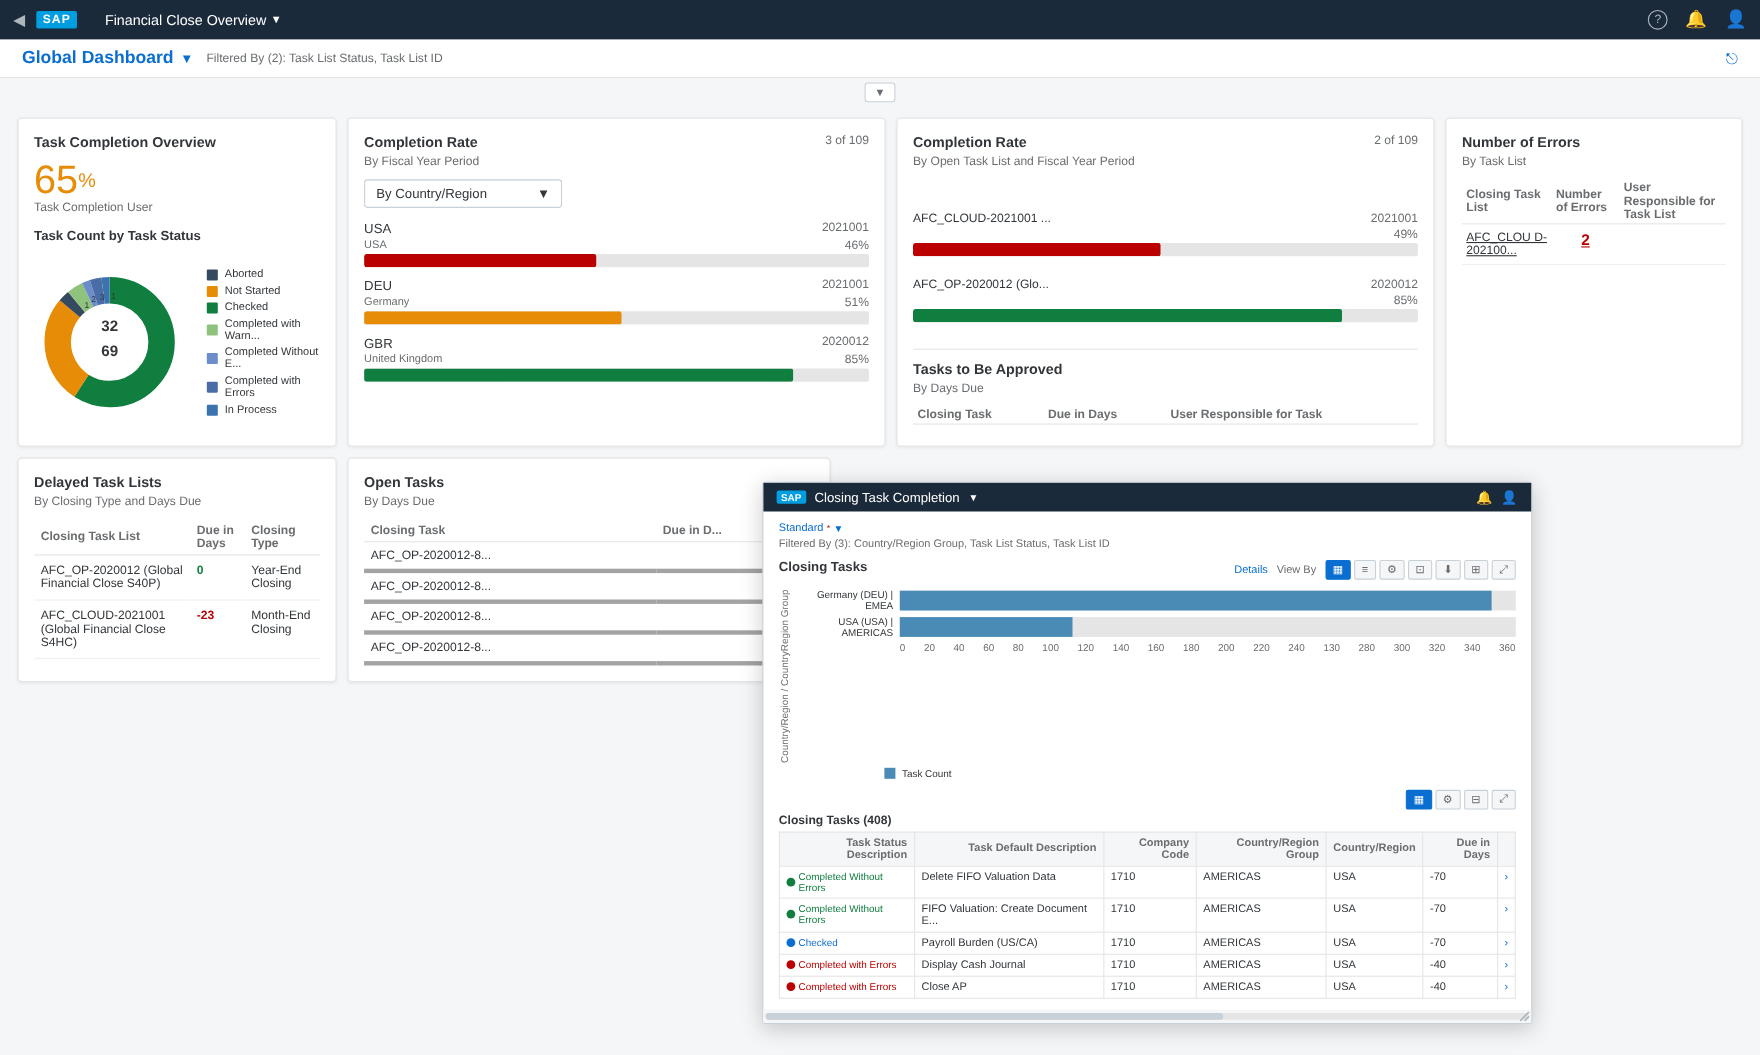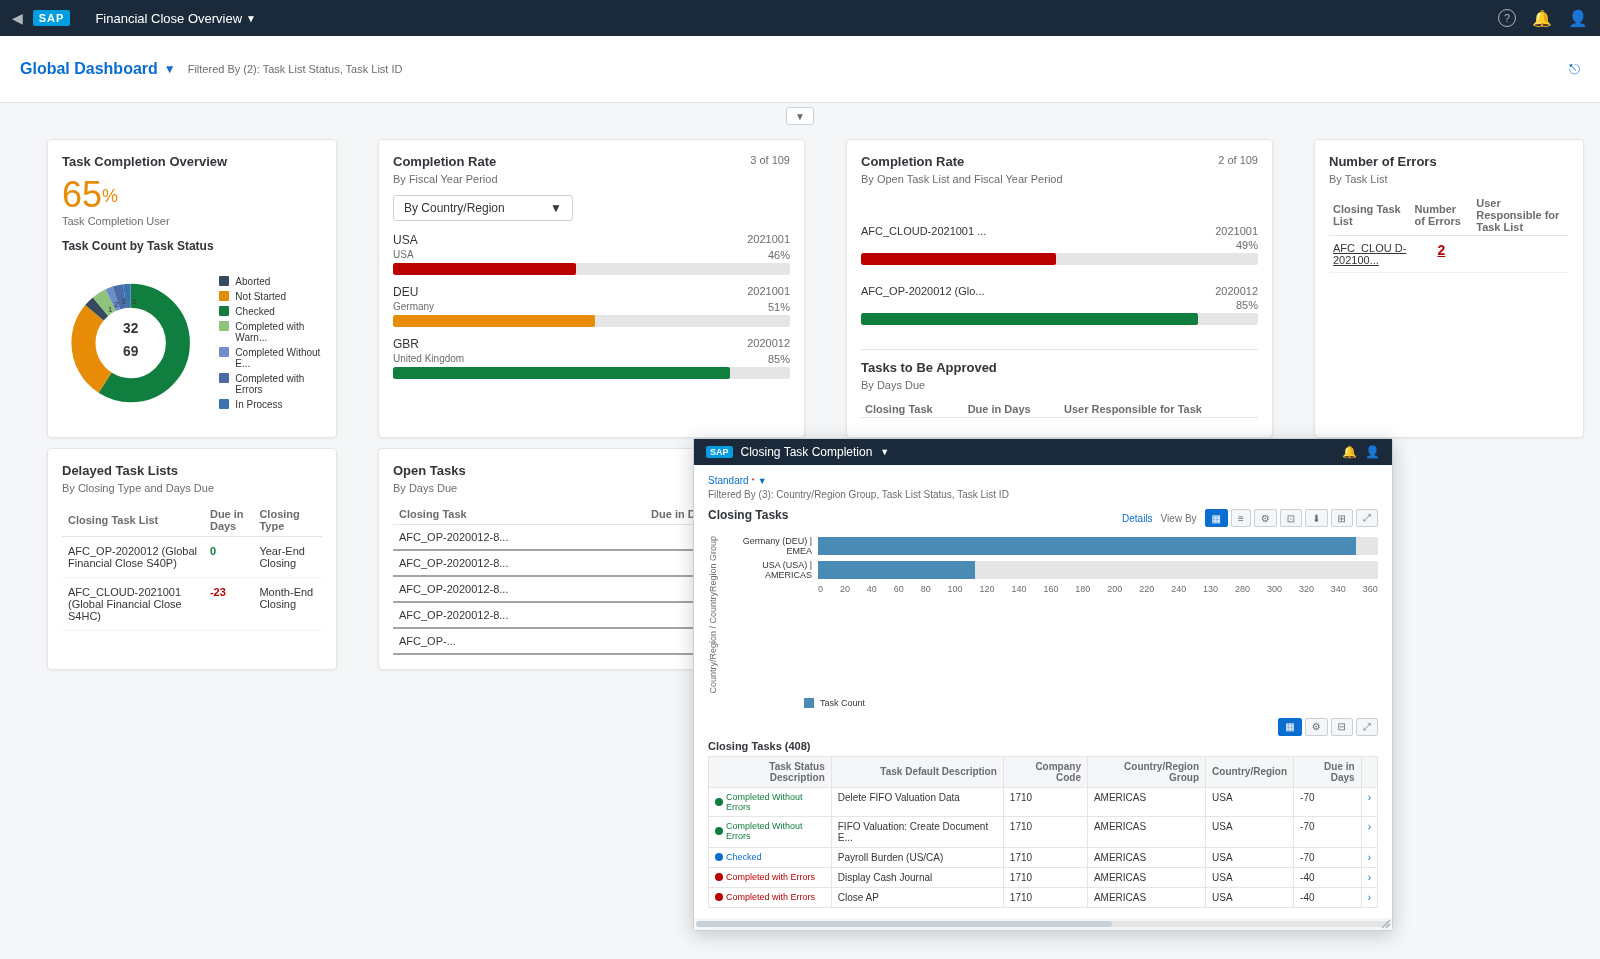--- a/index.html
+++ b/index.html
@@ -23,21 +23,21 @@
       padding: 2px 6px;
       border-radius: 2px;
       letter-spacing: 1px;
     }
     .nav-title { color: #ffffff; font-size: 13px; font-weight: 500; display: flex; align-items: center; gap: 4px; margin-left: 15px; }
     .nav-right { margin-left: auto; display: flex; gap: 16px; align-items: center; color: #adb5bd; font-size: 16px; }
 
     
     .sub-header {
       background: #ffffff;
-      padding: 24px 20px;
+      padding: 8px 20px;
       border-bottom: 1px solid #e5e5e5;
       display: flex;
       align-items: center;
       gap: 8px;
     }
     .sub-header-title { font-size: 16px; font-weight: 600; color: #0a6ed1; display: flex; align-items: center; gap: 6px; }
     .sub-header-filter { font-size: 11px; color: #6a6d70; margin-left: 4px; }
     .export-icon { margin-left: auto; color: #0a6ed1; font-size: 14px; cursor: pointer; }
 
     
@@ -76,41 +76,40 @@
     }
 
     .card {
       background: white;
       border: 1px solid #e5e5e5;
       border-radius: 4px;
       padding: 14px;
       flex: 1;
       min-width: 0;
       box-shadow: 0 1px 3px rgba(0,0,0,0.06);
-      margin-left: 31px;
     }
 
     .card-title { font-size: 13px; font-weight: 600; color: #32363a; margin-bottom: 4px; }
     .card-subtitle { font-size: 11px; color: #6a6d70; margin-bottom: 10px; }
 
     
     .completion-rate-big { font-size: 36px; font-weight: 300; color: #e78c07; line-height: 1; }
     .completion-rate-pct { font-size: 16px; color: #e78c07; vertical-align: super; font-size: 14px; }
     .completion-label { font-size: 11px; color: #6a6d70; margin-top: 2px; margin-bottom: 12px; }
 
     .task-count-title { font-size: 12px; font-weight: 600; margin-bottom: 10px; }
 
     
     .donut-area {
       display: flex;
       align-items: center;
       gap: 20px;
     }
     .legend { display: flex; flex-direction: column; gap: 4px; }
-    .legend-item { display: flex; align-items: flex-start; gap: 6px; font-size: 10px; color: #32363a; }
+    .legend-item { display: flex; align-items: center; gap: 6px; font-size: 10px; color: #32363a; }
     .legend-dot { width: 10px; height: 10px; border-radius: 1px; flex-shrink: 0; }
 
     
     .completion-rate-header {
       display: flex;
       justify-content: space-between;
       align-items: flex-start;
     }
     .cr-count { font-size: 11px; color: #6a6d70; }
 
@@ -161,21 +160,21 @@
     
     .delayed-table { width: 100%; border-collapse: collapse; font-size: 11px; margin-top: 8px; }
     .delayed-table th { text-align: left; color: #6a6d70; font-weight: 600; padding: 4px 6px; border-bottom: 1px solid #e5e5e5; }
     .delayed-table td { padding: 8px 6px; border-bottom: 1px solid #f0f0f0; vertical-align: top; }
     .days-zero { color: #107e3e; font-weight: 600; }
     .days-neg { color: #bb0000; font-weight: 600; }
 
     
     .open-tasks-table { width: 100%; border-collapse: collapse; font-size: 11px; margin-top: 8px; }
     .open-tasks-table th { text-align: left; color: #6a6d70; font-weight: 600; padding: 4px 6px; border-bottom: 1px solid #e5e5e5; }
-    .open-tasks-table td { padding: 6px 6px; border-bottom: 2px solid #a3a3a3; }
+    .open-tasks-table td { padding: 6px 6px; border-bottom: 4px solid #a3a3a3; }
 
     
     .overlay-panel {
       position: absolute;
       top: 438px;
       left: 693px;
       width: 700px;
       background: white;
       border: 1px solid #c8d0d8;
       box-shadow: 0 4px 20px rgba(0,0,0,0.2);
@@ -522,24 +521,20 @@
           <tr class="table-row">
             <td>AFC_OP-2020012-8...</td>
               <td></td>
           </tr>
           <tr class="table-row">
             <td>AFC_OP-2020012-8...</td>
               <td></td>
           </tr>
           <tr class="table-row">
             <td>AFC_OP-2020012-8...</td>
-              <td></td>
-          </tr>
-          <tr class="table-row">
-            <td>AFC_OP-...</td>
               <td></td>
           </tr>
         </tbody>
       </table>
     </div>
 
     <div style="flex:2"></div>
   </div>
 
 </div>

